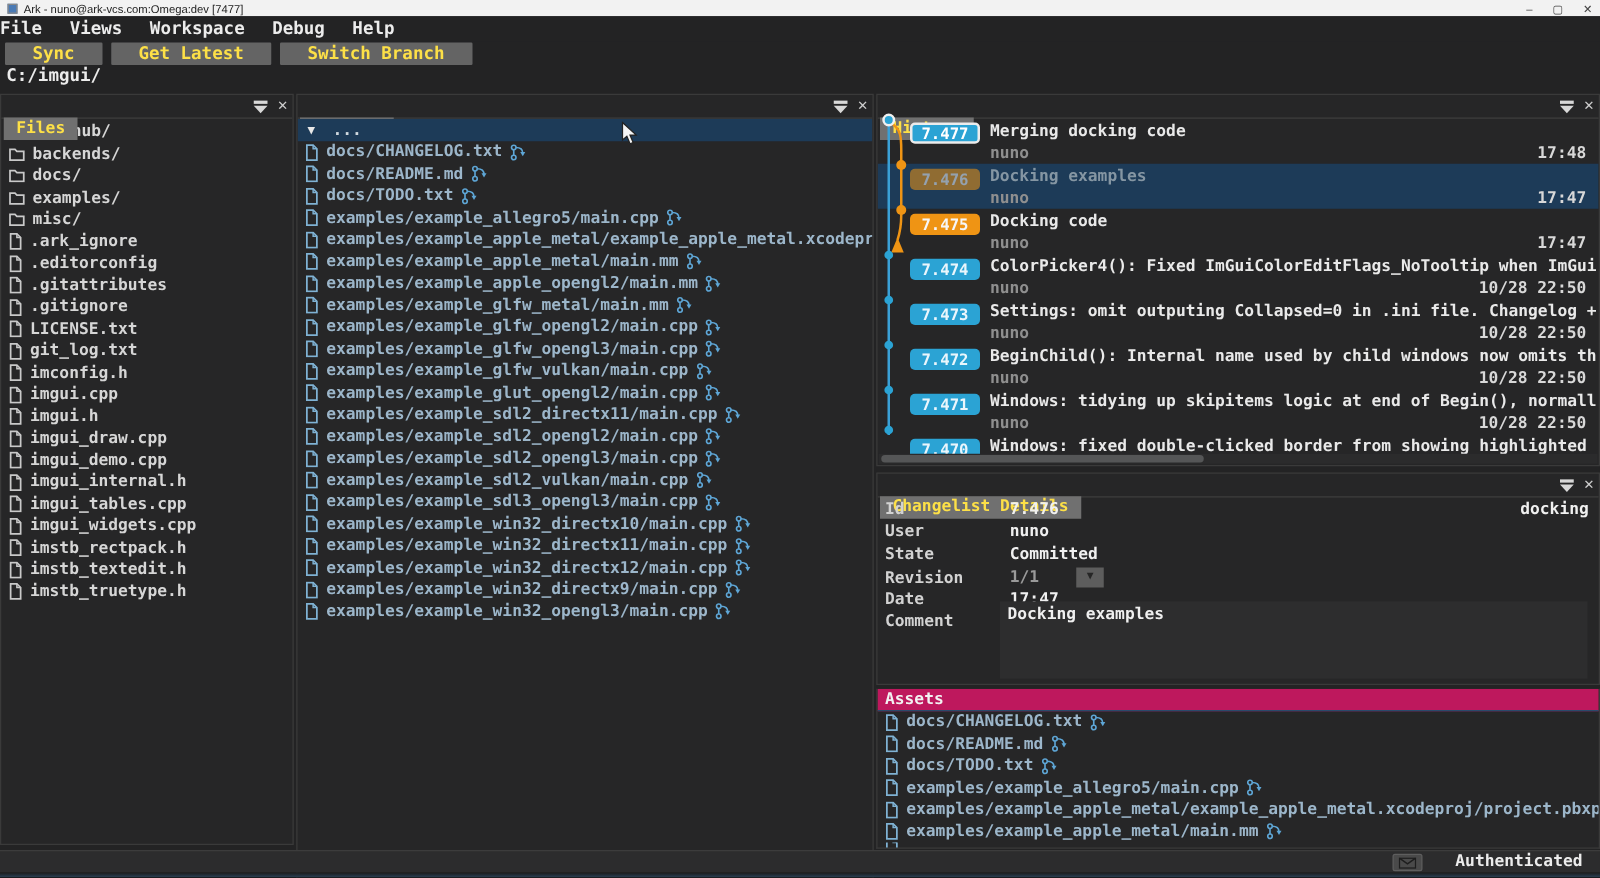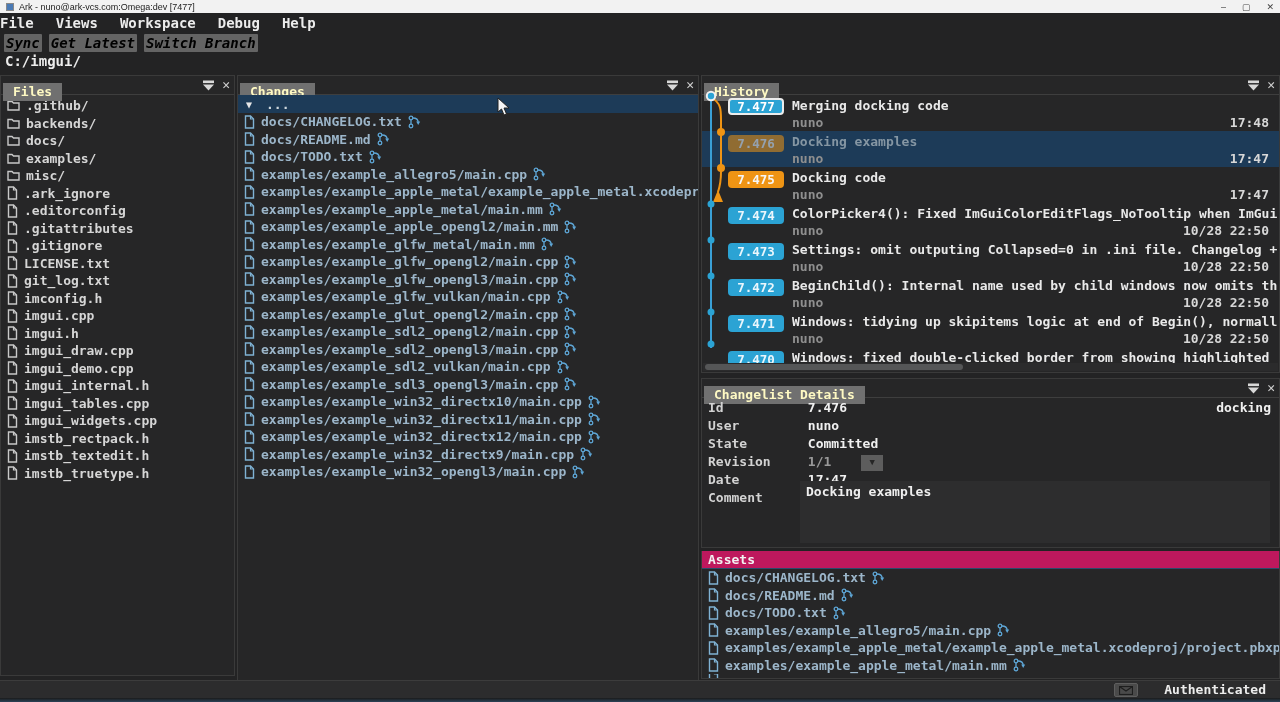--- a/index.html
+++ b/index.html
@@ -14,29 +14,29 @@
     display:flex; align-items:center; padding:0 6px; font-family:"Liberation Sans",sans-serif;
     font-size:9px; font-weight:400; color:#222; }
   #titlebar .app-icon { width:8px; height:8px; background:#4a7ab5; border:1px solid #888; margin-right:5px; }
   #titlebar .win-controls { margin-left:auto; display:flex; gap:16px; color:#444; font-size:9px; align-items:center; }
   
   #menubar { position:absolute; left:0; top:13px; width:1280px; height:20px; display:flex; align-items:center;
     gap:22px; background:#232324; }
   #menubar .menu-item { font-size:14px; font-weight:700; color:#ececec; }
   #toolbar { position:absolute; left:0; top:33px; width:1280px; height:20px; display:flex; align-items:center;
     gap:7px; padding-left:4px; }
-  #toolbar .tool-btn { background:#646464; color:#000000; font-size:14px; font-weight:700;
-    padding:0 2px; height:18px; line-height:18px; border-radius:1px;font-style:italic; }
+  #toolbar .tool-btn { background:#646464; color:#fde047; font-size:14px; font-weight:700;
+    padding:0 22px; height:18px; line-height:18px; border-radius:1px; }
   #pathbar { position:absolute; left:0; top:53px; width:1280px; height:20px; padding-left:5px;
     font-size:14px; font-weight:700; color:#ececec; }
   
   .panel { position:absolute; background:#262627; border:1px solid #3a3a3a; overflow:hidden; }
   .panel-header { position:relative; height:19px; border-bottom:1px solid #3e3e3e; }
-  .panel-tab { display:inline-block; margin-left:2px; margin-top:7px; padding:0 10px 1px; height:18px;
-    background:#707070; color:#fef9c3; font-size:13px; font-weight:700; line-height:17px; }
+  .panel-tab { display:inline-block; margin-left:2px; margin-top:18px; padding:0 10px 1px; height:18px;
+    background:#707070; color:#fde047; font-size:13px; font-weight:700; line-height:17px; }
   .header-icons { position:absolute; right:4px; top:2px; display:flex; gap:7px; align-items:center; }
   .icon-close { color:#cfcfcf; font-size:13px; font-weight:400; line-height:14px; }
   
   .file-row { height:17.5px; display:flex; align-items:center; padding-left:6px; white-space:nowrap; overflow:hidden; }
   .file-row .name { margin-left:6px; }
   .files-name { color:#d6d6d6; }
   .chg-name { color:#9cb6ca; }
   .row-icon { flex:0 0 auto; display:inline-flex; }
   .branch-icon { margin-left:6px; flex:0 0 auto; display:inline-flex; }
   
@@ -588,20 +588,38 @@
   <svg width="14" height="14" viewBox="0 0 14 14">
     <circle cx="3" cy="3" r="1.8" fill="none" stroke="currentColor" stroke-width="1.3"></circle>
     <circle cx="3" cy="11" r="1.8" fill="none" stroke="currentColor" stroke-width="1.3"></circle>
     <line x1="3" y1="4.8" x2="3" y2="9.2" stroke="currentColor" stroke-width="1.3"></line>
     <path d="M4.8 3 C9 3 10.2 4.5 10.2 7.5" fill="none" stroke="currentColor" stroke-width="1.3"></path>
     <path d="M8.2 6.5 L12.2 6.5 L10.2 10 Z" fill="currentColor"></path>
   </svg>
 </span>
           </div>
 
+          <div class="file-row">
+            <span class="row-icon use-doc-icon" style="color:#7fb2d4;">
+  <svg width="11" height="14" viewBox="0 0 11 14">
+    <path d="M1.5 1 H6.5 L9.5 4 V13 H1.5 Z" fill="none" stroke="currentColor" stroke-width="1.4"></path>
+    <path d="M6.5 1 V4 H9.5" fill="none" stroke="currentColor" stroke-width="1.2"></path>
+  </svg>
+</span>
+            <span class="name chg-name">examples/example_sdl2_directx11/main.cpp</span>
+            <span class="branch-icon use-branch-icon" style="color:#5ea6d6;">
+  <svg width="14" height="14" viewBox="0 0 14 14">
+    <circle cx="3" cy="3" r="1.8" fill="none" stroke="currentColor" stroke-width="1.3"></circle>
+    <circle cx="3" cy="11" r="1.8" fill="none" stroke="currentColor" stroke-width="1.3"></circle>
+    <line x1="3" y1="4.8" x2="3" y2="9.2" stroke="currentColor" stroke-width="1.3"></line>
+    <path d="M4.8 3 C9 3 10.2 4.5 10.2 7.5" fill="none" stroke="currentColor" stroke-width="1.3"></path>
+    <path d="M8.2 6.5 L12.2 6.5 L10.2 10 Z" fill="currentColor"></path>
+  </svg>
+</span>
+          </div>
 
 
           <div class="file-row">
             <span class="row-icon use-doc-icon" style="color:#7fb2d4;">
   <svg width="11" height="14" viewBox="0 0 11 14">
     <path d="M1.5 1 H6.5 L9.5 4 V13 H1.5 Z" fill="none" stroke="currentColor" stroke-width="1.4"></path>
     <path d="M6.5 1 V4 H9.5" fill="none" stroke="currentColor" stroke-width="1.2"></path>
   </svg>
 </span>
             <span class="name chg-name">examples/example_sdl2_opengl2/main.cpp</span>

